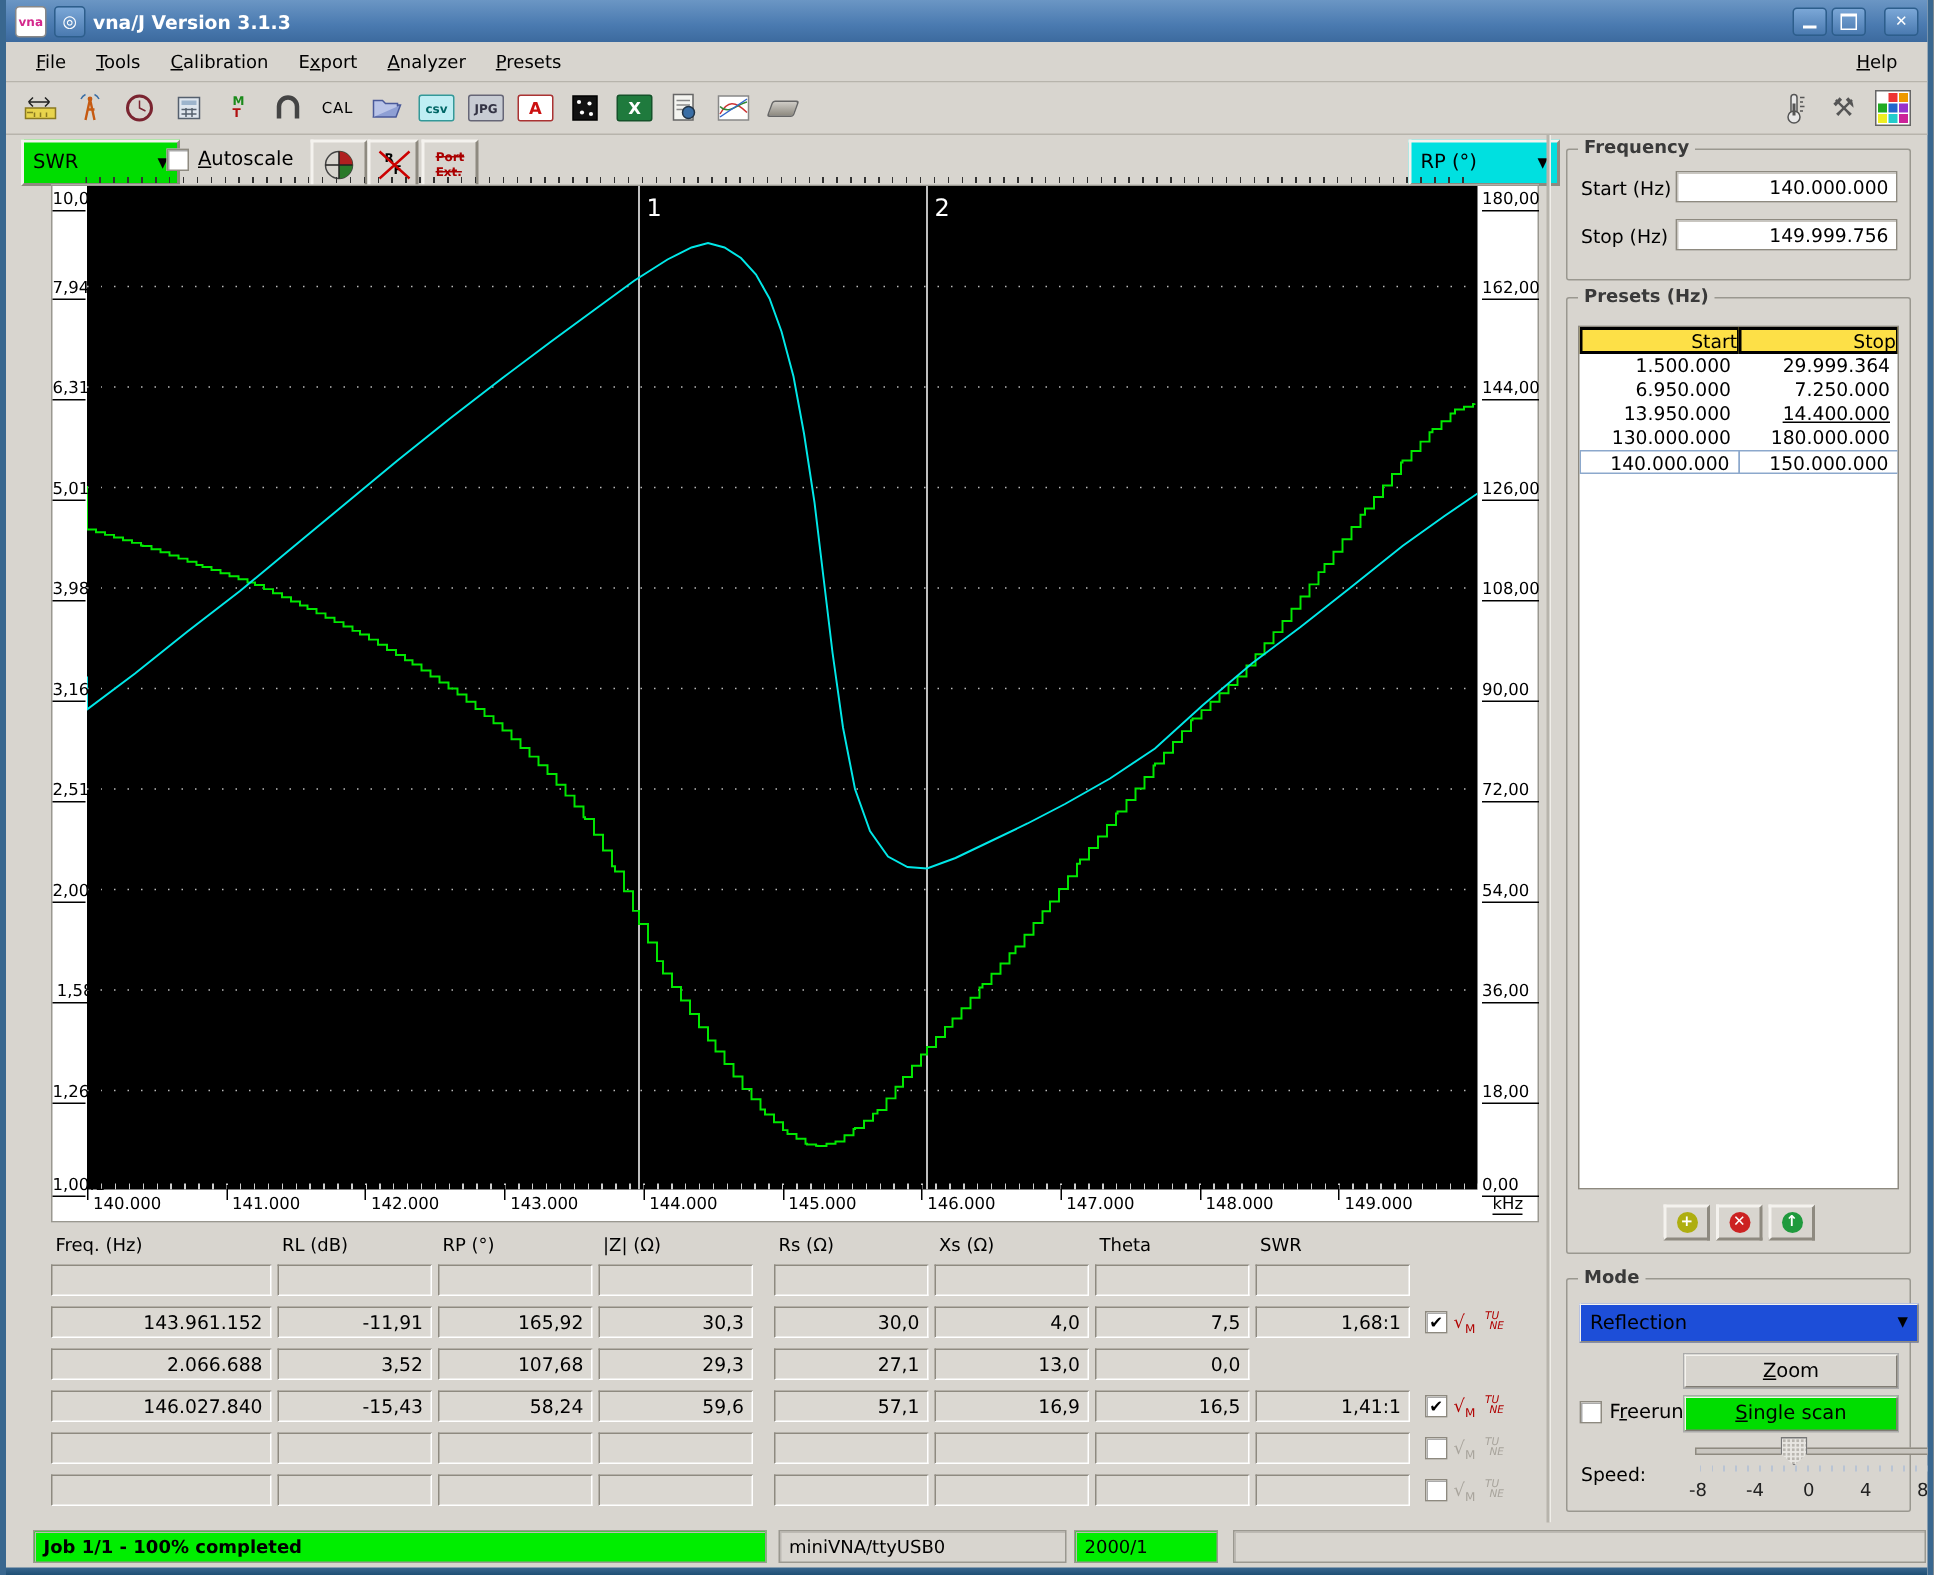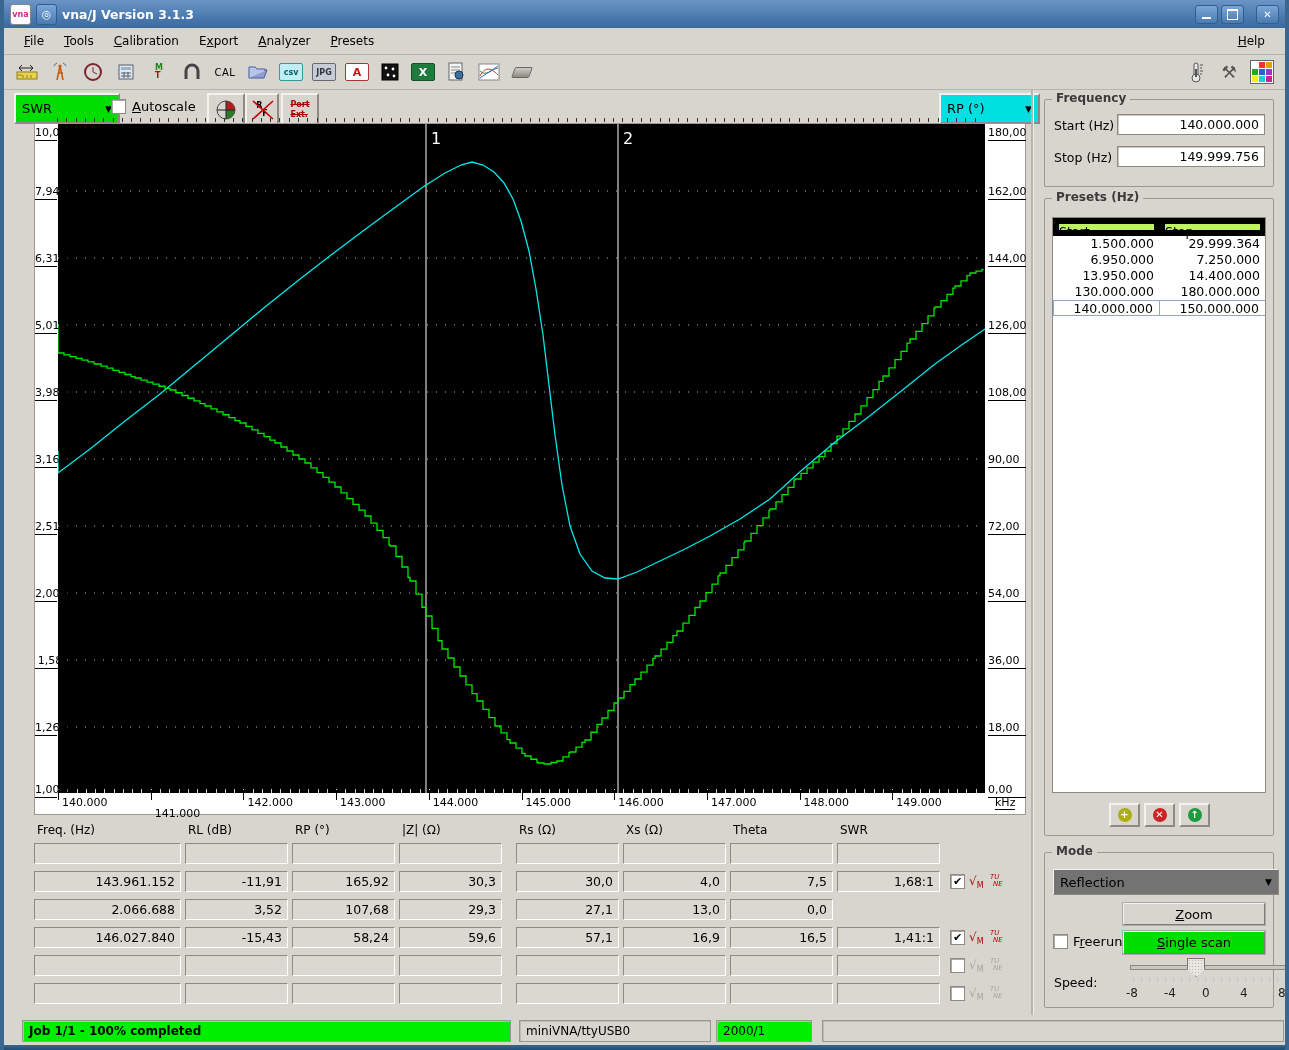--- a/index.html
+++ b/index.html
@@ -54,21 +54,21 @@
           text-align:right;padding:2px 5px;font-size:12.5px;overflow:hidden;}
   .m-ico{position:absolute;font-size:9px;color:#b00000;line-height:1;}
   .m-ico.gray{color:#a8a49c;}
   
   .groupbox{position:absolute;border:1px solid #9a9890;border-radius:2px;}
   .gb-label{position:absolute;top:-9px;left:7px;background:#d8d5cf;padding:0 4px;font-weight:bold;color:#3a3a3a;}
   .field{position:absolute;background:#fff;border:1px solid #8e8a80;box-shadow:inset 1px 1px 0 #c9c6c0;
          box-sizing:border-box;text-align:right;padding:2px 5px;font-size:12.5px;}
   .plabel{position:absolute;font-size:12.5px;}
   #ptable{position:absolute;background:#fff;border:1px solid #8e8a80;box-sizing:border-box;overflow:hidden;}
-  .pt-hcell{position:absolute;background:#bef264;border:6px solid #000000;box-sizing:border-box;text-align:left;font-size:12.5px;height:18px;}
+  .pt-hcell{position:absolute;background:#fde047;border:2px solid #000000;box-sizing:border-box;text-align:right;font-size:12.5px;height:18px;}
   .pt-cell{position:absolute;box-sizing:border-box;text-align:right;padding:0 6px;font-size:12.5px;height:16px;line-height:15px;}
   .pt-cell.sel{border:1px solid #8ca8cc;}
   .roundbtn{width:27px;height:20px;position:absolute;display:flex;align-items:center;justify-content:center;}
   .circle{width:14px;height:14px;border-radius:50%;color:#fff;font-size:10px;line-height:14px;text-align:center;font-weight:bold;}
   .btn{position:absolute;box-sizing:border-box;display:flex;align-items:center;justify-content:center;font-size:13px;
        background:#d8d5cf;border-top:1px solid #f4f2ee;border-left:1px solid #f4f2ee;border-right:1px solid #807c74;border-bottom:1px solid #807c74;
        box-shadow:0 0 0 1px #aaa;}
   
   #sl-track{position:absolute;height:5px;background:#c9c6c0;border:1px solid #8e8a80;box-sizing:border-box;}
   #sl-thumb{position:absolute;width:16px;height:17px;background:#e8e6e2;border:1px solid #777;
@@ -312,21 +312,21 @@
         <span class="axis-lab" style="left: 953px; top: 396px; width: 38px;">72,00</span>
         <span class="axis-lab" style="left: 953px; top: 463px; width: 38px;">54,00</span>
         <span class="axis-lab" style="left: 953px; top: 530px; width: 38px;">36,00</span>
         <span class="axis-lab" style="left: 953px; top: 597px; width: 38px;">18,00</span>
         <span class="axis-lab" style="left: 953px; top: 659px; width: 38px;">0,00</span>
       </div>
     <div id="x-axis">
         <span class="xtick" style="left: 23px;"></span>
         <span class="xlab" style="left: 27px;">140.000</span>
         <span class="xtick" style="left: 115.7px;"></span>
-        <span class="xlab" style="left: 119.7px; margin-top: 11px;">141.000</span>
+        <span class="xlab" style="left: 119.7px;">141.000</span>
         <span class="xtick" style="left: 208.4px;"></span>
         <span class="xlab" style="left: 212.4px;">142.000</span>
         <span class="xtick" style="left: 301.1px;"></span>
         <span class="xlab" style="left: 305.1px;">143.000</span>
         <span class="xtick" style="left: 393.8px;"></span>
         <span class="xlab" style="left: 397.8px;">144.000</span>
         <span class="xtick" style="left: 486.5px;"></span>
         <span class="xlab" style="left: 490.5px;">145.000</span>
         <span class="xtick" style="left: 579.2px;"></span>
         <span class="xlab" style="left: 583.2px;">146.000</span>
@@ -353,40 +353,40 @@
   <div class="groupbox" style="left:1040px;top:198px;width:228px;height:636px;">
     <div class="gb-label">Presets (Hz)</div>
     <div id="ptable" style="left:7px;top:18px;width:214px;height:576px;">
         <div class="pt-hcell" style="left: 0px; top: 0px; width: 107px; line-height: 16px;">Start</div>
         <div class="pt-hcell" style="left: 106px; top: 0px; width: 107px; line-height: 16px;">Stop</div>
         <div class="pt-cell" style="left: 0px; top: 18px; width: 107px;">1.500.000</div>
         <div class="pt-cell" style="left: 106px; top: 18px; width: 107px;">29.999.364</div>
         <div class="pt-cell" style="left: 0px; top: 34px; width: 107px; padding-left: 12px;">6.950.000</div>
         <div class="pt-cell" style="left: 106px; top: 34px; width: 107px;">7.250.000</div>
         <div class="pt-cell" style="left: 0px; top: 50px; width: 107px;">13.950.000</div>
-        <div class="pt-cell" style="left: 106px; top: 50px; width: 107px;">14.400.000</div>
+        <div class="pt-cell" style="left: 106px; top: 50px; width: 107px; text-decoration: underline;">14.400.000</div>
         <div class="pt-cell" style="left: 0px; top: 66px; width: 107px;">130.000.000</div>
         <div class="pt-cell" style="left: 106px; top: 66px; width: 107px;">180.000.000</div>
         <div class="pt-cell sel" style="left: 0px; top: 82px; width: 107px;">140.000.000</div>
         <div class="pt-cell sel" style="left: 106px; top: 82px; width: 107px;">150.000.000</div>
       </div>
     <div class="roundbtn pushbtn" style="left:64px;top:604px;">
         <span class="circle" style="background:#aeae10">+</span>
       </div>
     <div class="roundbtn pushbtn" style="left:99px;top:604px;">
         <span class="circle" style="background:#cc2222">✕</span>
       </div>
     <div class="roundbtn pushbtn" style="left:134px;top:604px;">
         <span class="circle" style="background:#1f9a3d">↑</span>
       </div>
   </div>
 
   <div class="groupbox" style="left:1040px;top:852px;width:228px;height:154px;">
     <div class="gb-label">Mode</div>
-    <div class="dropdown" style="position:absolute;left:8px;top:16px;width:212px;height:24px;background:#737373;border-width:1px;">
+    <div class="dropdown" style="position:absolute;left:8px;top:16px;width:212px;height:24px;background:#1d4ed8;border-width:1px;">
       <span>Reflection</span>
       <span class="dd-arrow">▼</span>
     </div>
     <div class="btn" id="zoom-btn" style="left:78px;top:50px;width:142px;height:22px;">
         <span></span>
         <span class="mn">Z</span>
         <span>oom</span>
       </div>
     <div style="position:absolute;left:8px;top:81px;display:flex;align-items:center;gap:5px;">
       <span class="cb"></span>

